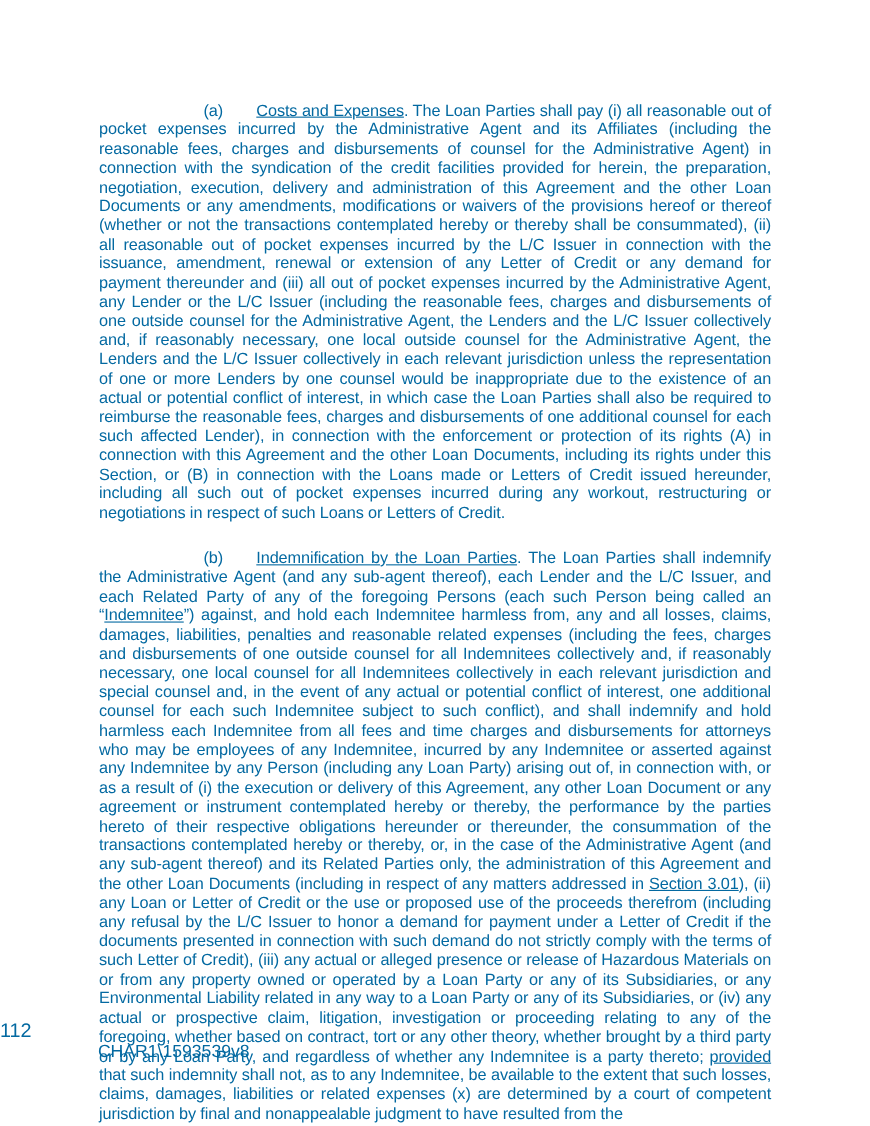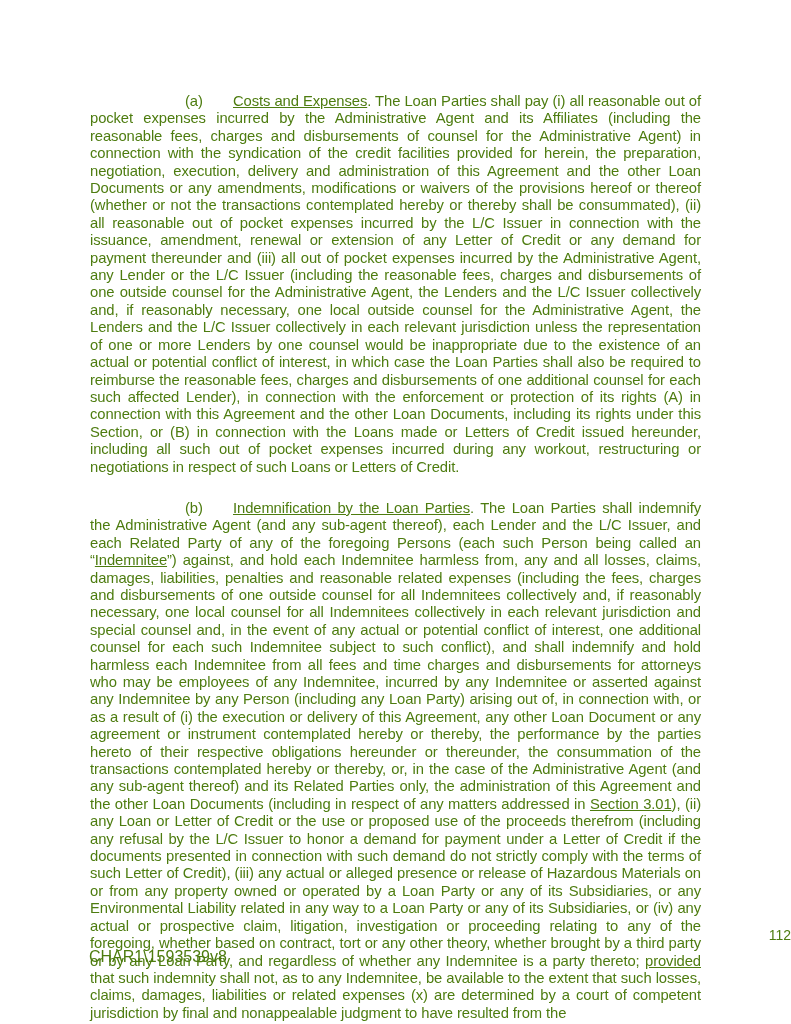--- a/index.html
+++ b/index.html
@@ -6,21 +6,21 @@
     margin: 0;
     padding: 0;
     background: #ffffff;
   }
   .page {
     position: relative;
     width: 791px;
     height: 1024px;
     background: #ffffff;
     font-family: "Liberation Sans", sans-serif;
-    color: #4d7c0f;
+    color: #0369a1;
     overflow: hidden;
   }
   .content {
     position: absolute;
     left: 90px;
     top: 93px;
     width: 611px;
     text-align: justify;
     font-size: 14.8px;
     line-height: 17.4px;
@@ -41,22 +41,22 @@
     min-width: 48px;
   }
   .u {
     text-decoration: underline;
   }
   .page-number {
     position: absolute;
     top: 927px;
     left: 0;
     width: 100%;
-    text-align: right;
-    font-size: 14px;
+    text-align: left;
+    font-size: 18px;
   }
   .doc-footer {
     position: absolute;
     left: 89px;
     top: 948px;
     font-size: 16px;
     letter-spacing: 0;
   }
 </style>
 </head>

